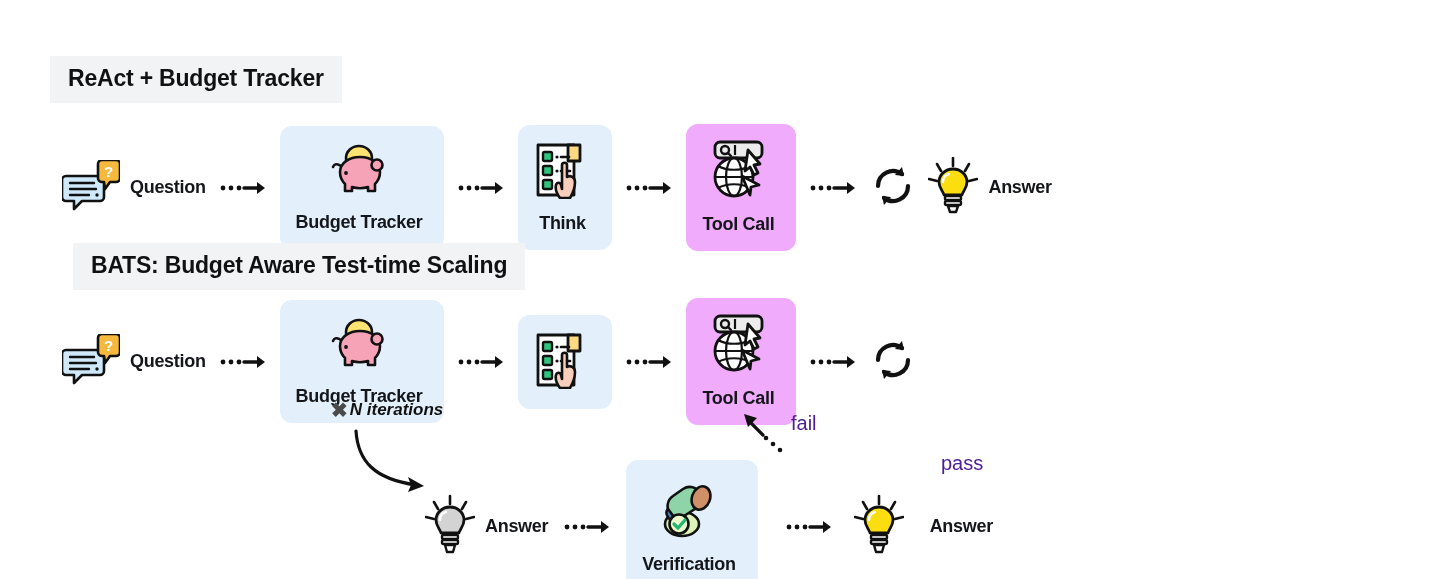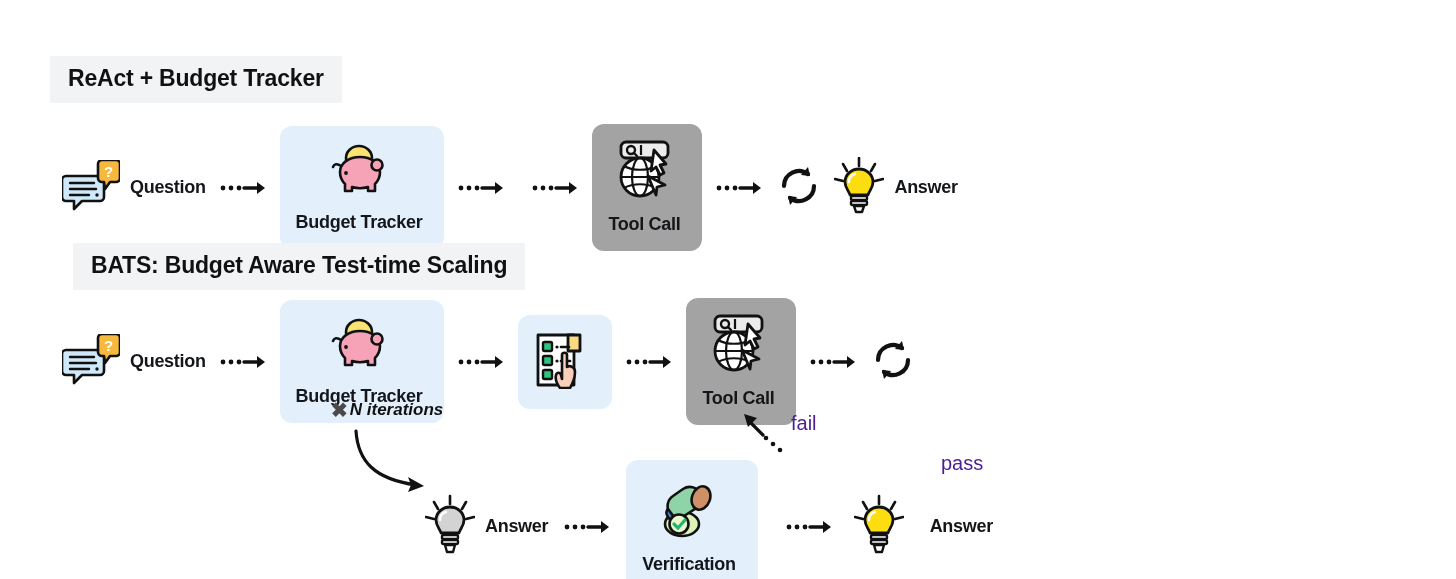--- a/index.html
+++ b/index.html
@@ -39,21 +39,21 @@
     font-weight:bold;
     letter-spacing:-0.3px;
     color:#14161a;
   }
   .node.boxed{
     border-radius:12px;
     padding:16px 22px 16px 16px;
     flex-direction:column;
   }
   .bg-blue{background:#e3f0fc;}
-  .bg-gray{background:#a3a3a3;}
+  .bg-gray{background:#f0abfc;}
 
   .icon{display:block;flex:0 0 auto;}
 
   
   .arrow{display:flex;align-items:center;flex:0 0 auto;}
 
   
   .annot{
     font-size:17px;
     font-weight:bold;
@@ -120,20 +120,38 @@
   <span class="arrow" style="margin:0 14px;">
     <svg width="46" height="20" viewBox="0 0 46 20">
       <circle cx="3" cy="10" r="2.4" fill="#111"></circle>
         <circle cx="11" cy="10" r="2.4" fill="#111"></circle>
         <circle cx="19" cy="10" r="2.4" fill="#111"></circle>
       <line x1="24" y1="10" x2="39" y2="10" stroke="#111" stroke-width="3.4" stroke-linecap="round"></line>
       <path d="M37 4l8 6-8 6z" fill="#111"></path>
     </svg>
   </span>
 
+  <div class="node boxed bg-blue">
+    <span class="icon">
+      <svg width="56" height="58" viewBox="0 0 56 58">
+        <path d="M4 4h36v50H4z" fill="#ffffff" stroke="#111" stroke-width="2.8" stroke-linejoin="round"></path>
+        <path d="M34 4h12v16h-12z" fill="#fbd980" stroke="#111" stroke-width="2.8" stroke-linejoin="round"></path>
+        <rect x="9" y="11" width="9" height="9" rx="1.5" fill="#2fc47f" stroke="#111" stroke-width="2.4"></rect>
+        <rect x="9" y="25" width="9" height="9" rx="1.5" fill="#2fc47f" stroke="#111" stroke-width="2.4"></rect>
+        <rect x="9" y="39" width="9" height="9" rx="1.5" fill="#2fc47f" stroke="#111" stroke-width="2.4"></rect>
+        <circle cx="23" cy="16" r="1.6" fill="#111"></circle>
+          <line x1="27" y1="16" x2="35" y2="16" stroke="#111" stroke-width="2.6" stroke-linecap="round"></line>
+        <circle cx="23" cy="30" r="1.6" fill="#111"></circle>
+          <line x1="27" y1="30" x2="36" y2="30" stroke="#111" stroke-width="2.6" stroke-linecap="round"></line>
+        <circle cx="23" cy="44" r="1.6" fill="#111"></circle>
+        <path d="M26 57c-3-4-5-9-4-13 1-3 4-3 5 0l1 4V24c0-3 5-3 5 0v12c3-2 8 0 8 5 0 6-2 11-5 16z" fill="#f9cfbb" stroke="#111" stroke-width="2.6" stroke-linejoin="round"></path>
+      </svg>
+    </span>
+    <span class="label">Think</span>
+  </div>
 
   <span class="arrow" style="margin:0 14px;">
     <svg width="46" height="20" viewBox="0 0 46 20">
       <circle cx="3" cy="10" r="2.4" fill="#111"></circle>
         <circle cx="11" cy="10" r="2.4" fill="#111"></circle>
         <circle cx="19" cy="10" r="2.4" fill="#111"></circle>
       <line x1="24" y1="10" x2="39" y2="10" stroke="#111" stroke-width="3.4" stroke-linecap="round"></line>
       <path d="M37 4l8 6-8 6z" fill="#111"></path>
     </svg>
   </span>

